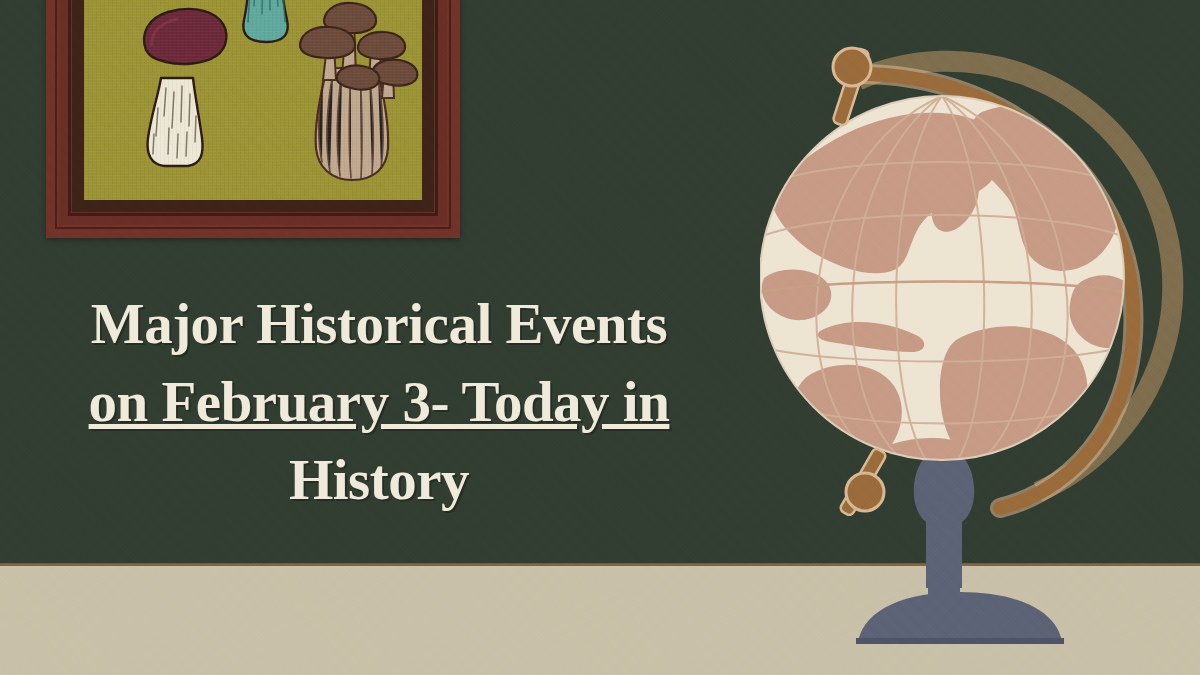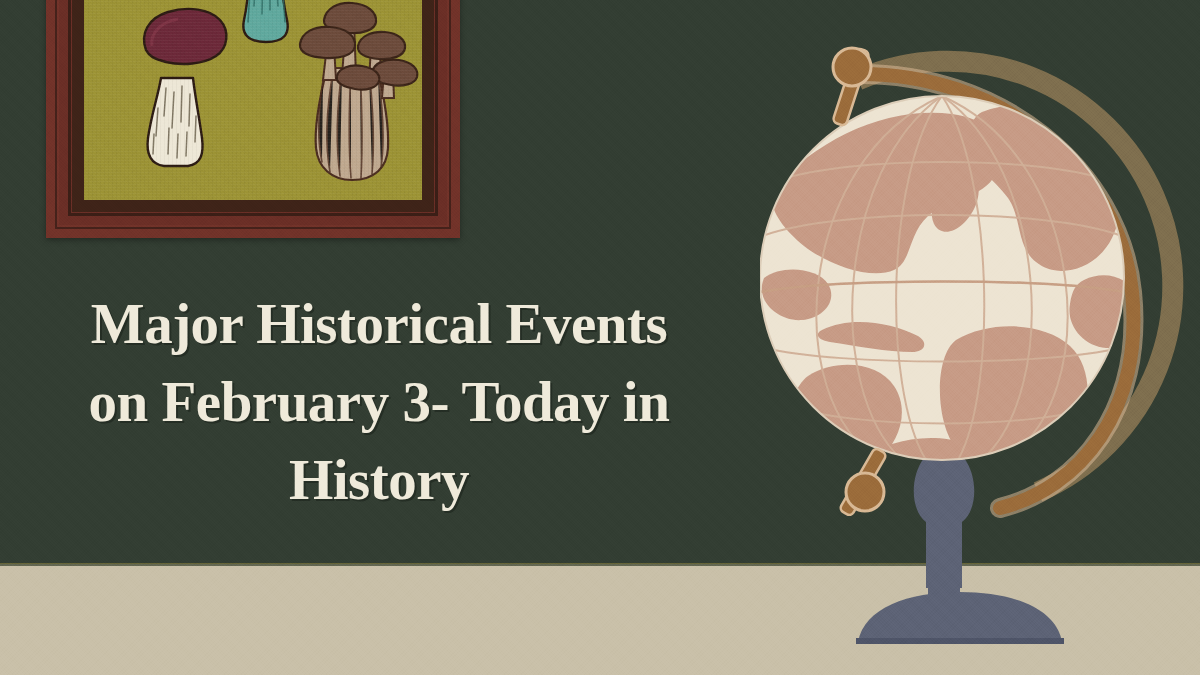--- a/index.html
+++ b/index.html
@@ -5,21 +5,21 @@
   * { margin:0; padding:0; box-sizing:border-box; }
   html, body { width:1200px; height:675px; overflow:hidden; }
   body {
     font-family: "Liberation Serif", "DejaVu Serif", serif;
     background:#323D32;
   }
   #stage {
     position:relative;
     width:1200px; height:675px;
     overflow:hidden;
-    background:#1d4ed8;
+    background:#ef4444;
   }
 
   
   .bg-upper {
     position:absolute; left:0; top:0; width:1200px; height:564px;
     background:#323D32;
   }
   .bg-divider {
     position:absolute; left:0; top:563px; width:1200px; height:3px;
     background:#6E6B3A;
@@ -86,21 +86,21 @@
     color:#EFEADA;
     font-family: "Liberation Serif", "DejaVu Serif", serif;
     font-weight:700;
     font-size:56px;
     line-height:78px;
     letter-spacing:-0.5px;
     text-shadow: 2px 2px 0px rgba(26,33,26,.55);
   }
   .title-block .tline { display:block; white-space:nowrap; }
   .tline.l1 { font-size:57px; }
-  .tline.l2 { font-size:57px; }
+  .tline.l2 { font-size:57px;text-decoration:underline; }
   .tline.l3 { font-size:57px;font-family:Liberation Serif, serif; }
 
   
   .grain {
     position:absolute; inset:0;
     pointer-events:none;
     opacity:.10;
     background-image:
       repeating-linear-gradient(45deg, rgba(255,255,255,.25) 0 1px, transparent 1px 2px),
       repeating-linear-gradient(-45deg, rgba(0,0,0,.2) 0 1px, transparent 1px 3px);

